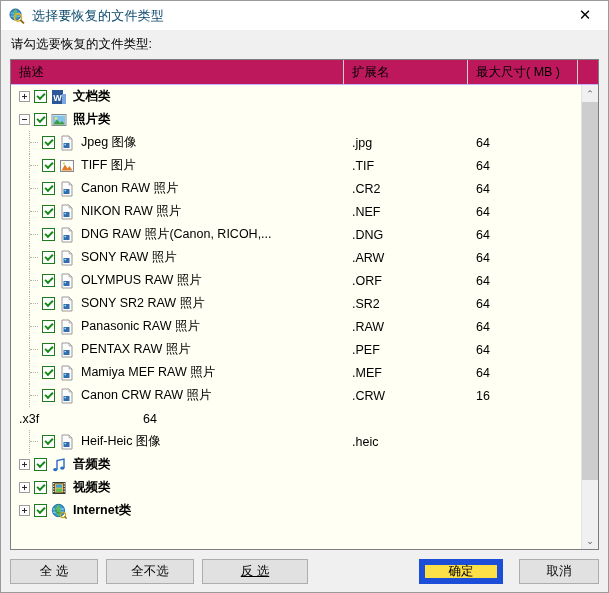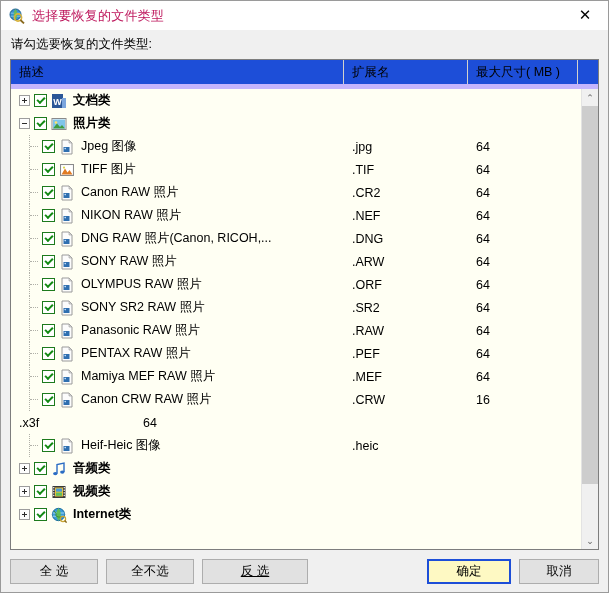--- a/index.html
+++ b/index.html
@@ -37,21 +37,21 @@
   .title-icon {
     width: 16px;
     height: 16px;
     margin-left: 8px;
     margin-right: 7px;
     position: relative;
     flex: 0 0 auto;
   }
   .title-text {
     font-size: 13px;
-    color: #be185d;
+    color: #0c4a6e;
     letter-spacing: 0.2px;
   }
   .close-btn {
     position: absolute;
     right: 0;
     top: 0;
     width: 46px;
     height: 29px;
     display: flex;
     align-items: center;
@@ -79,22 +79,22 @@
     flex: 1 1 auto;
     display: flex;
     flex-direction: column;
     overflow: hidden;
     position: relative;
   }
   .list-header {
     display: flex;
     height: 24px;
     flex: 0 0 auto;
-    background: #1d4ed8;
-    border-bottom: 5px solid #c4b5fd;
+    background: #be185d;
+    border-bottom: 1px solid #c4b5fd;
     align-items: stretch;
     text-align: center;
   }
   .hcell {
     display: flex;
     align-items: center;
     padding-left: 8px;
     font-size: 12.5px;
     color: #000;
     box-sizing: border-box;
@@ -272,23 +272,23 @@
     color: #000;
     display: flex;
     align-items: center;
     justify-content: center;
     font-family: "Liberation Sans", sans-serif;
   }
   .btn.wide { width: 88px; margin-right: 8px; }
   .btn.wide3 { width: 106px; margin-right: 8px; text-decoration: underline; }
   .btn.ok {
     width: 84px;
-    background: #fef9c3;
-    border: 2px solid #1d4ed8;
-    margin-right: 8px;
+    background: #fde047;
+    border: 6px solid #1d4ed8;
+    margin-right: 16px;
   }
   .btn.cancel { width: 80px; }
   .spacer { flex: 1 1 auto; }
 </style>
 </head>
 <body>
 
 <div class="dialog">
 
   <div class="titlebar">

